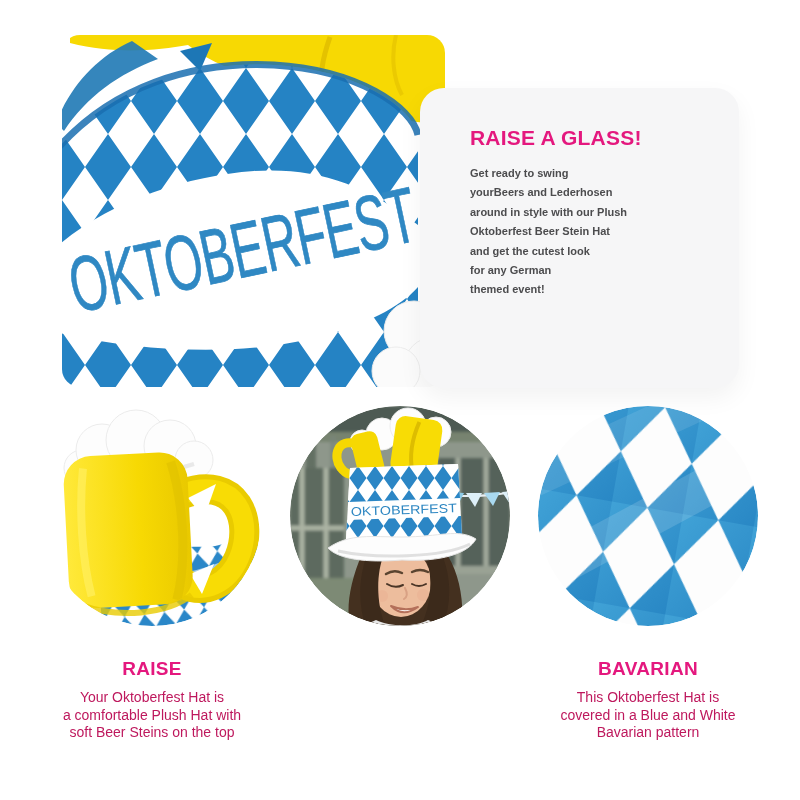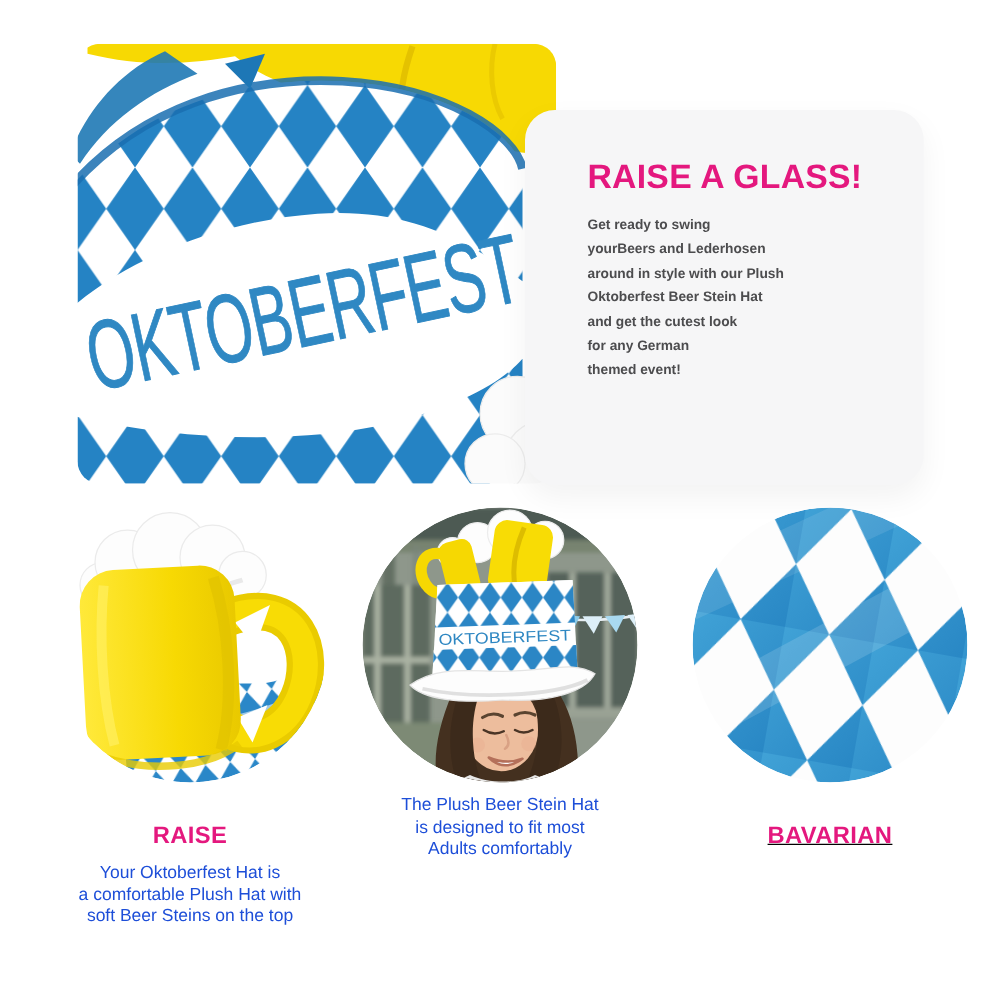--- a/index.html
+++ b/index.html
@@ -3,30 +3,30 @@
 <meta charset="utf-8">
 <style>
   html,body{margin:0;padding:0;}
   body{width:800px;height:800px;background:#ffffff;font-family:"Liberation Sans",sans-serif;}
   .page{position:relative;width:800px;height:800px;background:#ffffff;overflow:hidden;}
 
   
   .hero-photo{position:absolute;left:62px;top:35px;width:383px;height:352px;border-radius:18px;overflow:hidden;background:#fff;}
   .hero-photo svg{display:block;width:100%;height:100%;}
   .info-card{position:absolute;left:420px;top:88px;width:319px;height:300px;background:#f6f6f7;border-radius:24px;box-shadow:0 10px 24px rgba(0,0,0,.05);box-sizing:border-box;padding:38px 26px 0 50px;}
-  .card-heading{margin:0;font-size:27px;font-weight:bold;letter-spacing:.2px;color:#e4187e;}
+  .card-heading{margin:0;font-size:21px;font-weight:bold;letter-spacing:.2px;color:#e4187e;}
   .card-body{margin:14px 0 0 0;font-size:11px;line-height:19.4px;color:#4c4c4e;white-space:pre-line;font-weight:bold;}
 
   
   .feature{position:absolute;top:406px;width:240px;margin:0;text-align:center;}
   .feature-circle{width:220px;height:220px;border-radius:50%;overflow:hidden;margin:0 auto;}
   .feature-circle svg{display:block;width:100%;height:100%;}
   .feature-title{margin:32px 0 0 0;font-size:19px;font-weight:bold;letter-spacing:.3px;color:#e4187e;}
-  .feature-body{margin:9px 0 0 0;font-size:14px;line-height:17.5px;color:#1d4ed8;white-space:pre-line;}
-  .f0{left:32px;} .f1{left:280px;} .f2{left:544px;text-decoration:underline;}
+  .feature-body{margin:9px 0 0 0;font-size:14px;line-height:17.5px;color:#be185d;white-space:pre-line;}
+  .f0{left:32px;} .f1{left:280px;} .f2{left:528px;}
 
   .defs-holder{position:absolute;width:0;height:0;overflow:hidden;}
 </style>
 </head>
 <body>
 
 <svg class="defs-holder" aria-hidden="true">
   <defs>
     <pattern id="bavHero" width="46" height="66" patternUnits="userSpaceOnUse">
       <rect width="46" height="66" fill="#ffffff"></rect>
@@ -222,35 +222,35 @@
               <path d="M60,62 L168,58 L170,92 L58,96 Z" fill="url(#bavMini)"></path>
               <path d="M57,114 L171,110 L172,130 L56,134 Z" fill="url(#bavMini)"></path>
               <text x="61" y="110" font-size="12.5" fill="#2e87c2" textLength="106" lengthAdjust="spacingAndGlyphs" transform="rotate(-2 61 110)">OKTOBERFEST</text>
             </g>
 
             <path d="M38,142 C60,127 82,131 112,131 C150,131 168,122 186,133 C178,148 150,156 112,154 C76,157 48,153 38,142 Z" fill="#fdfdfd" stroke="#e4e4e4" stroke-width="1"></path>
             <path d="M48,145 C84,153 152,152 180,138" stroke="#d8d8d8" stroke-width="3" fill="none" opacity=".8"></path>
           </g>
         </svg>
       </div>
-      <p class="feature-body">The Plush Beer Stein Hat
-is designed to fit most
-Adults comfortably</p>
     </figure>
 
     <figure class="feature f2">
       <div class="feature-circle">
         <svg viewBox="0 0 220 220">
           <clipPath id="c2">
               <circle cx="110" cy="110" r="110"></circle>
             </clipPath>
           <g clip-path="url(#c2)">
             <rect width="220" height="220" fill="url(#bavBig)"></rect>
             <path d="M-20,160 L240,20 L240,64 L-20,204 Z" fill="#ffffff" opacity=".14"></path>
             <path d="M-20,60 L240,-60 L240,-20 L-20,100 Z" fill="#ffffff" opacity=".10"></path>
           </g>
         </svg>
       </div>
       <h2 class="feature-title">BAVARIAN</h2>
+      <p class="feature-body">This Oktoberfest Hat is
+covered in a Blue and White
+Bavarian pattern</p>
     </figure>
 
   </section>
 </div>
 
 </body></html>

